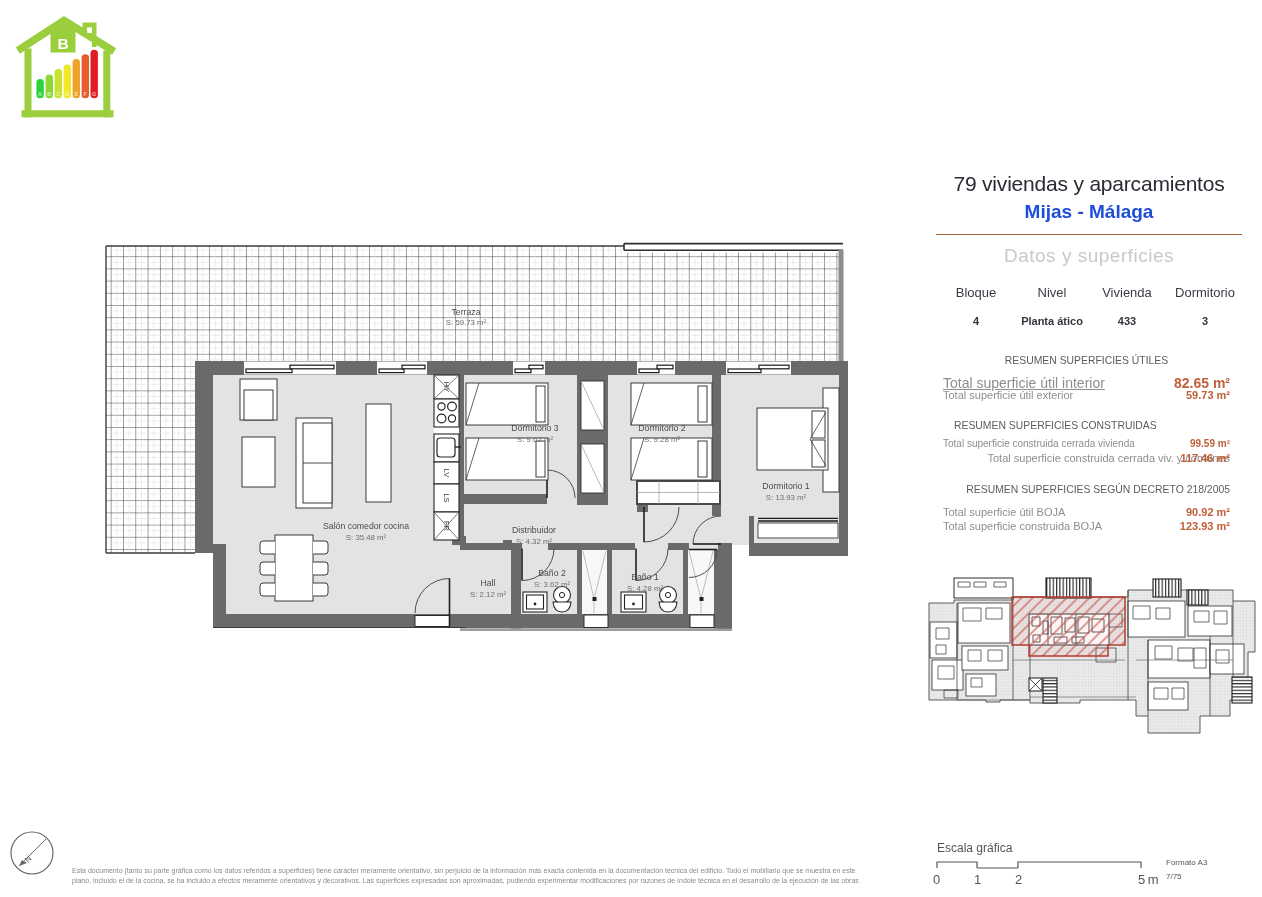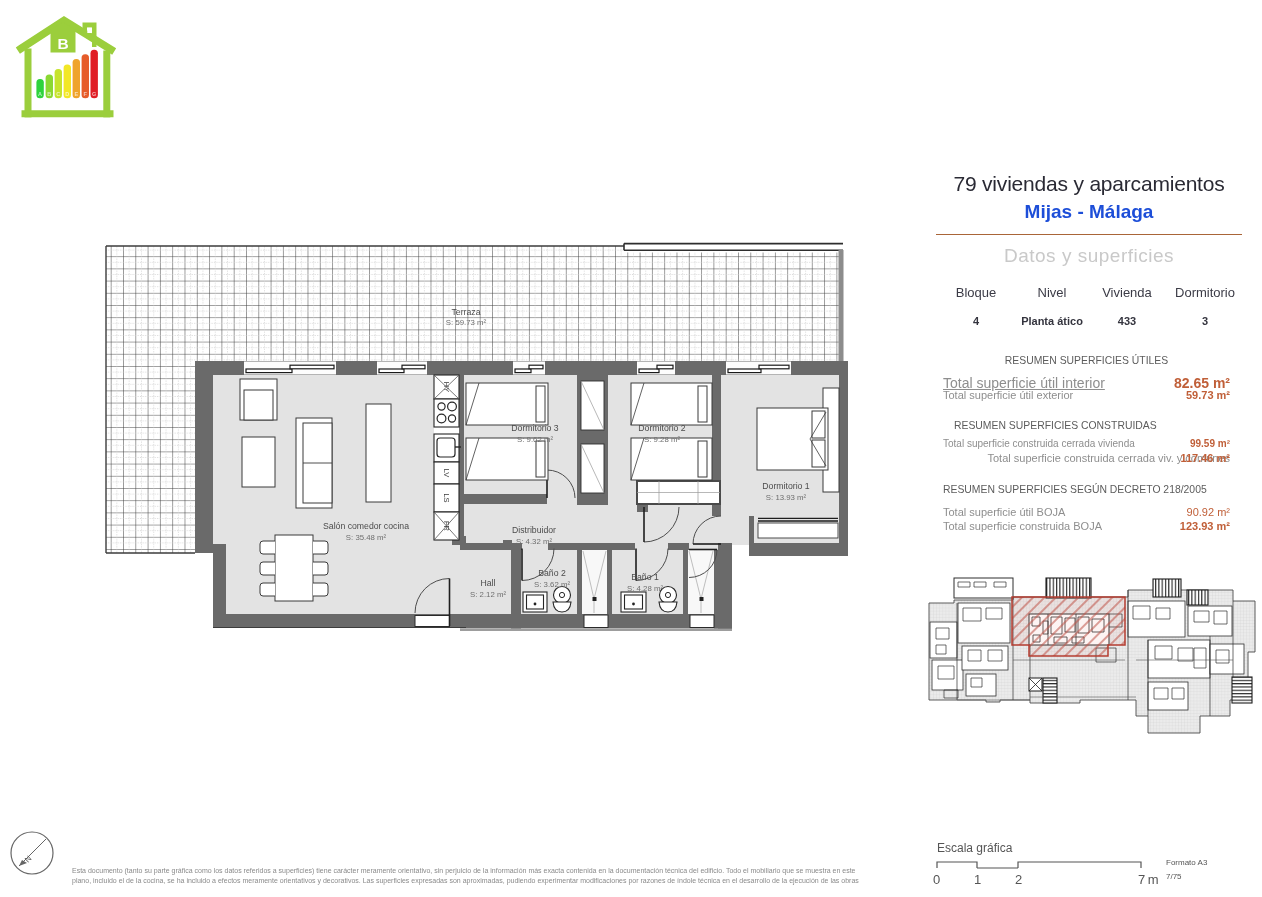--- a/index.html
+++ b/index.html
@@ -59,41 +59,41 @@
 </div>
 
 <div class="abs" style="left:943px;top:355px;width:287px;font-size:10.4px;color:#5c5c5c;text-align:center;">RESUMEN SUPERFICIES ÚTILES</div>
 <div class="abs" style="left:943px;top:375px;width:287px;font-size:14px;color:#8e8e8e;text-decoration:underline;">Total superficie útil interior<span class="abs" style="right:0;color:#c05f38;font-weight:bold">82.65 m²</span></div>
 <div class="abs" style="left:943px;top:389px;width:287px;font-size:11px;color:#8e8e8e;">Total superficie útil exterior<span class="abs" style="right:0;color:#c05f38;font-weight:bold">59.73 m²</span></div>
 
 <div class="abs" style="left:943px;top:420px;width:287px;font-size:10.4px;color:#5c5c5c;margin-left:11px;">RESUMEN SUPERFICIES CONSTRUIDAS</div>
 <div class="abs" style="left:943px;top:438px;width:287px;font-size:10px;color:#8e8e8e;">Total superficie construida cerrada vivienda<span class="abs" style="right:0;color:#c05f38;font-weight:bold">99.59 m²</span></div>
 <div class="abs" style="left:943px;top:452px;width:287px;font-size:11px;color:#8e8e8e;text-align:right;">Total superficie construida cerrada viv. y comunes<span class="abs" style="right:0;color:#c05f38;font-weight:bold">117.46 m²</span></div>
 
-<div class="abs" style="left:943px;top:484px;width:287px;font-size:10.4px;color:#5c5c5c;">RESUMEN SUPERFICIES SEGÚN DECRETO 218/2005</div>
-<div class="abs" style="left:943px;top:506px;width:287px;font-size:11px;color:#8e8e8e;">Total superficie útil BOJA<span class="abs" style="right:0;color:#c05f38;font-weight:normal">90.92 m²</span></div>
+<div class="abs" style="left:943px;top:484px;width:287px;font-size:10.4px;color:#5c5c5c;text-align:right;">RESUMEN SUPERFICIES SEGÚN DECRETO 218/2005</div>
+<div class="abs" style="left:943px;top:506px;width:287px;font-size:11px;color:#8e8e8e;">Total superficie útil BOJA<span class="abs" style="right:0;color:#c05f38;font-weight:bold">90.92 m²</span></div>
 <div class="abs" style="left:943px;top:520px;width:287px;font-size:11px;color:#8e8e8e;">Total superficie construida BOJA<span class="abs" style="right:0;color:#c05f38;font-weight:bold">123.93 m²</span></div>
 
 <svg class="abs" style="left:6px;top:826px" width="56" height="56" viewBox="0 0 56 56">
   <circle cx="26" cy="27" r="21" fill="none" stroke="#666" stroke-width="1.2"></circle>
   <line x1="40" y1="13" x2="13" y2="40" stroke="#666" stroke-width="1"></line>
   <path d="M13,40 l8,-3 l-5,-3 z" fill="#666"></path>
   <text x="20" y="38" font-size="8" fill="#555" transform="rotate(-45 20 35)">N</text>
 </svg>
 
 <div class="abs" style="left:937px;top:841px;font-size:12px;color:#555">Escala gráfica</div>
 <svg class="abs" style="left:930px;top:855px" width="230" height="16" viewBox="0 0 230 16">
   <g stroke="#555" stroke-width="1.2" fill="none">
     <path d="M7,13 V7 H47 V13 V7 M47,13 H88 M88,13 V7 H211 V13"></path>
   </g>
 </svg>
 <div class="abs" style="left:933px;top:872px;font-size:13px;color:#555">0</div>
 <div class="abs" style="left:974px;top:872px;font-size:13px;color:#555">1</div>
 <div class="abs" style="left:1015px;top:872px;font-size:13px;color:#555">2</div>
-<div class="abs" style="left:1138px;top:872px;font-size:13px;letter-spacing:-0.5px;color:#555">7 m</div>
+<div class="abs" style="left:1138px;top:872px;font-size:13px;letter-spacing:-0.5px;color:#555">5 m</div>
 <div class="abs" style="left:1166px;top:858px;font-size:8px;color:#555">Formato A3</div>
 <div class="abs" style="left:1166px;top:872px;font-size:8px;color:#555">7/75</div>
 
 <div class="abs" style="left:72px;top:867px;font-size:7px;color:#8a8a8a;white-space:nowrap">Esta documento (tanto su parte gráfica como los datos referidos a superficies) tiene carácter meramente orientativo, sin perjuicio de la información más exacta contenida en la documentación técnica del edificio. Todo el mobiliario que se muestra en este</div>
 <div class="abs" style="left:72px;top:877px;font-size:7px;color:#8a8a8a;white-space:nowrap">plano, incluido el de la cocina, se ha incluido a efectos meramente orientativos y decorativos. Las superficies expresadas son aproximadas, pudiendo experimentar modificaciones por razones de índole técnica en el desarrollo de la ejecución de las obras</div>
 
 <svg class="abs" style="left:90px;top:230px" width="770" height="420" viewBox="90 230 770 420">
   <defs>
     <pattern id="tg" width="12.3" height="12.2" patternUnits="userSpaceOnUse">
       <rect width="12.3" height="12.2" fill="#fff"></rect>

